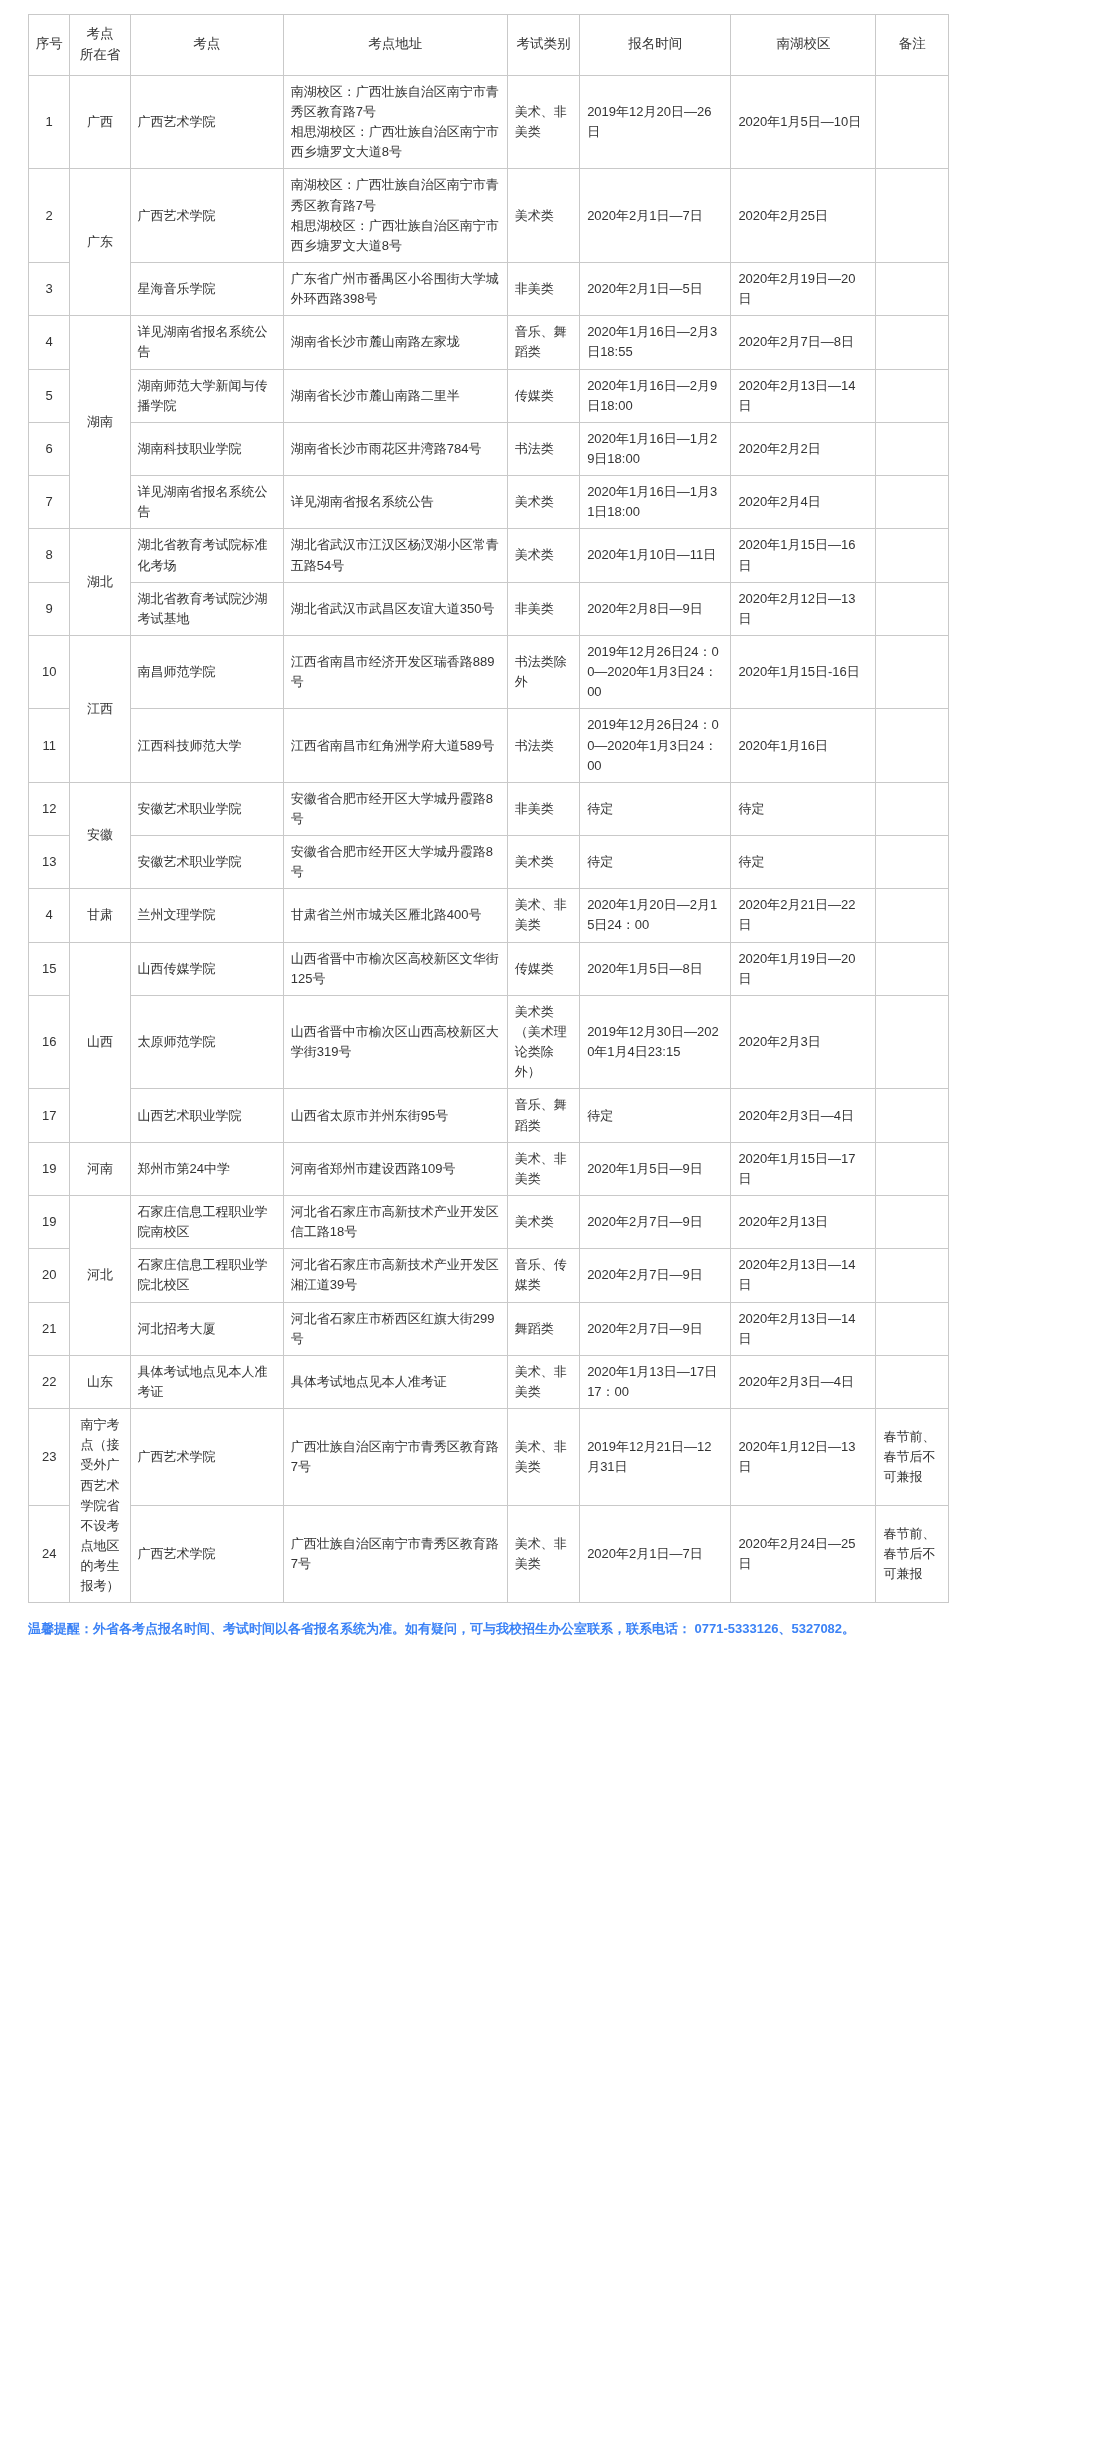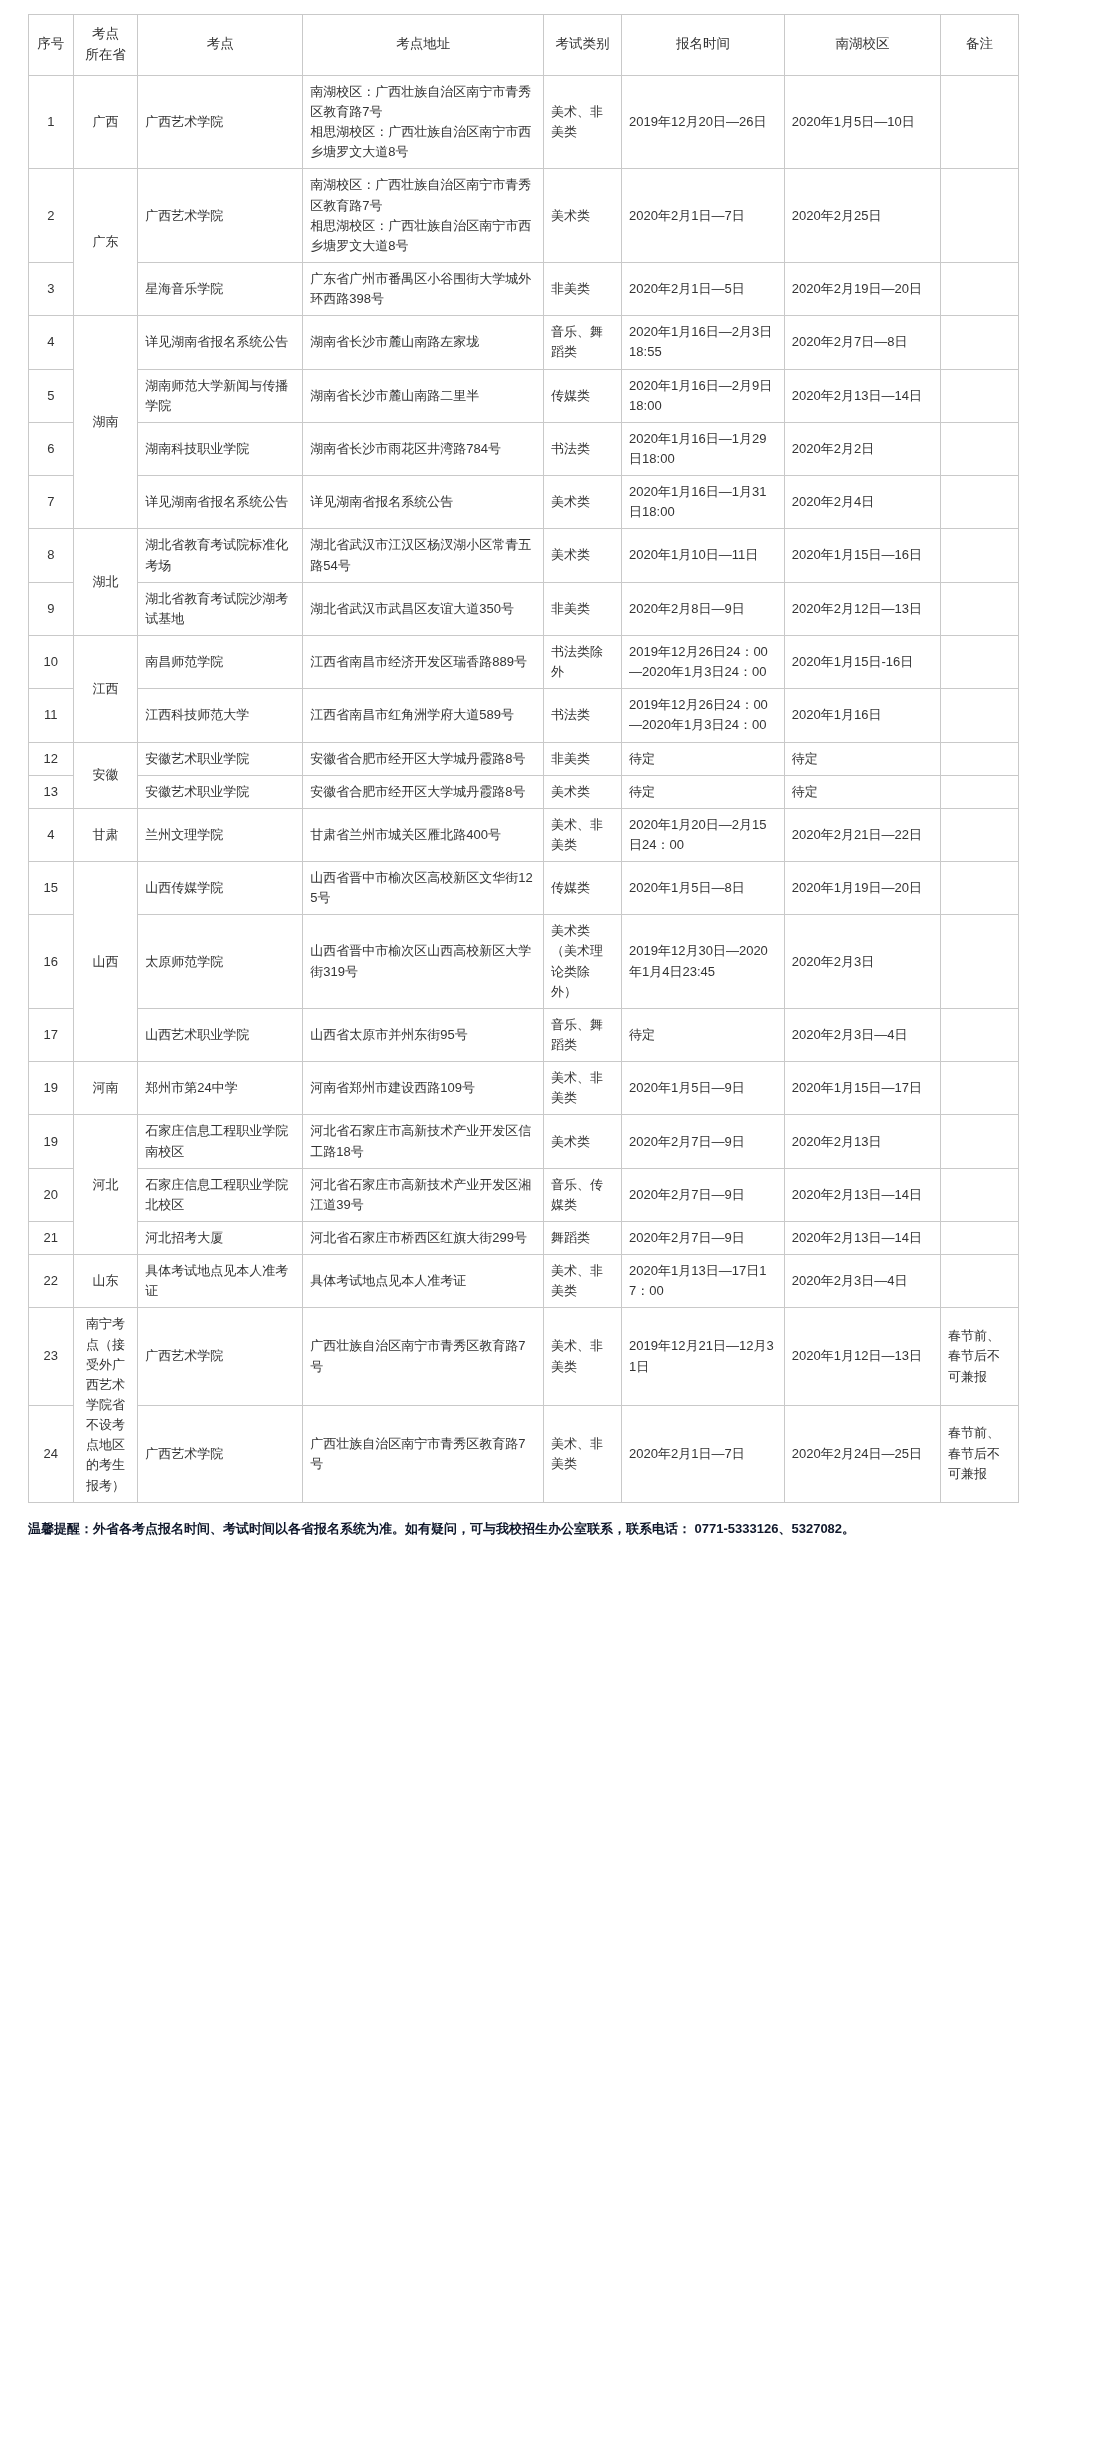--- a/index.html
+++ b/index.html
@@ -12,21 +12,21 @@
     color: #333333;
     width: 1103px;
   }
   .page {
     width: 1103px;
     box-sizing: border-box;
     padding: 14px 28px 10px 28px;
   }
   table.exam-table {
     border-collapse: collapse;
-    width: 991px;
+    width: 921px;
     table-layout: fixed;
     font-size: 13px;
   }
   table.exam-table th,
   table.exam-table td {
     border: 1px solid #c9c9c9;
     padding: 6px 7px;
     vertical-align: middle;
     line-height: 1.55;
     word-break: break-all;
@@ -47,21 +47,21 @@
   .col-addr   { width: 216px; }
   .col-cat    { width: 70px; }
   .col-signup { width: 146px; }
   .col-exam   { width: 140px; }
   .col-remark { width: 70px; }
 
   .note {
     margin-top: 14px;
     font-size: 13px;
     line-height: 1.9;
-    color: #0f172a;
+    color: #3b82f6;
     font-weight: bold;
     width: 1047px;
   }
 </style>
 </head>
 <body>
 
 <div class="page">
 
   <table class="exam-table">
@@ -234,21 +234,21 @@
           <td class="l">传媒类</td>
           <td class="l">2020年1月5日—8日</td>
           <td class="l">2020年1月19日—20日</td>
           <td class="l"></td>
         </tr>
         <tr>
           <td class="c">16</td>
           <td class="l">太原师范学院</td>
           <td class="l">山西省晋中市榆次区山西高校新区大学街319号</td>
           <td class="l">美术类（美术理论类除外）</td>
-          <td class="l">2019年12月30日—2020年1月4日23:45</td>
+          <td class="l">2019年12月30日—2020年1月4日23:15</td>
           <td class="l">2020年2月3日</td>
           <td class="l"></td>
         </tr>
         <tr>
           <td class="c">17</td>
           <td class="l">山西艺术职业学院</td>
           <td class="l">山西省太原市并州东街95号</td>
           <td class="l">音乐、舞蹈类</td>
           <td class="l">待定</td>
           <td class="l">2020年2月3日—4日</td>

